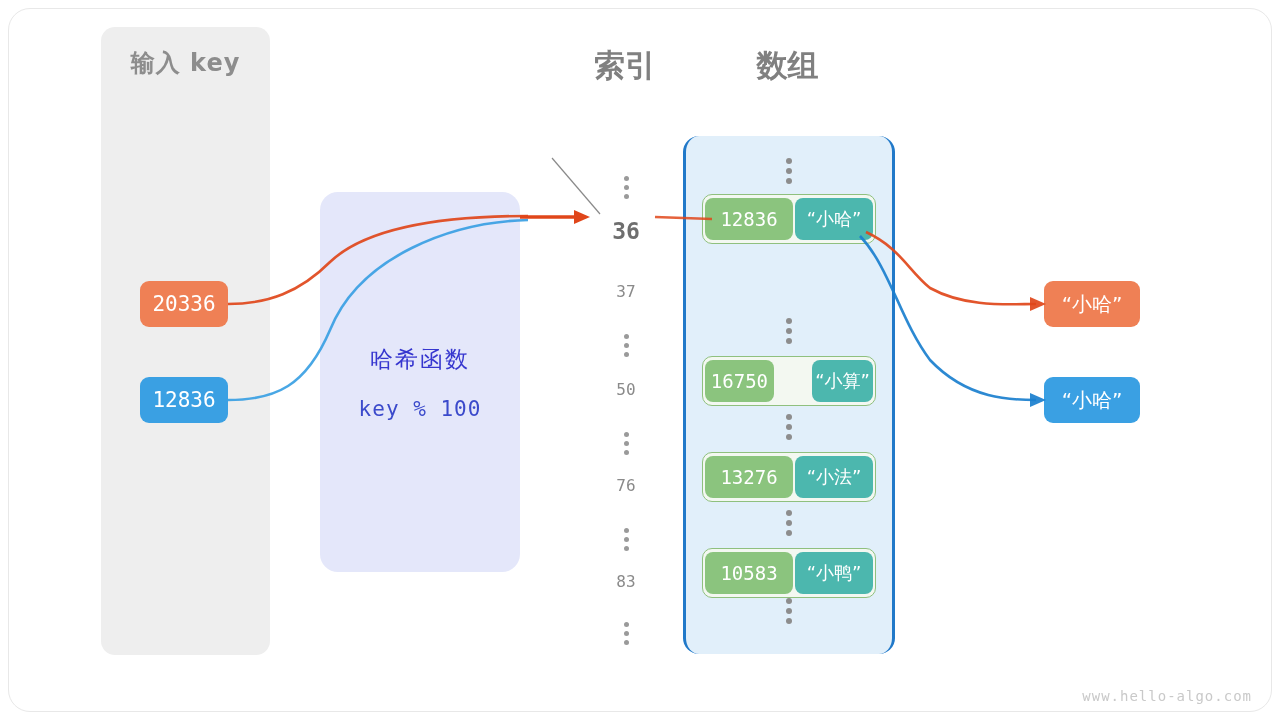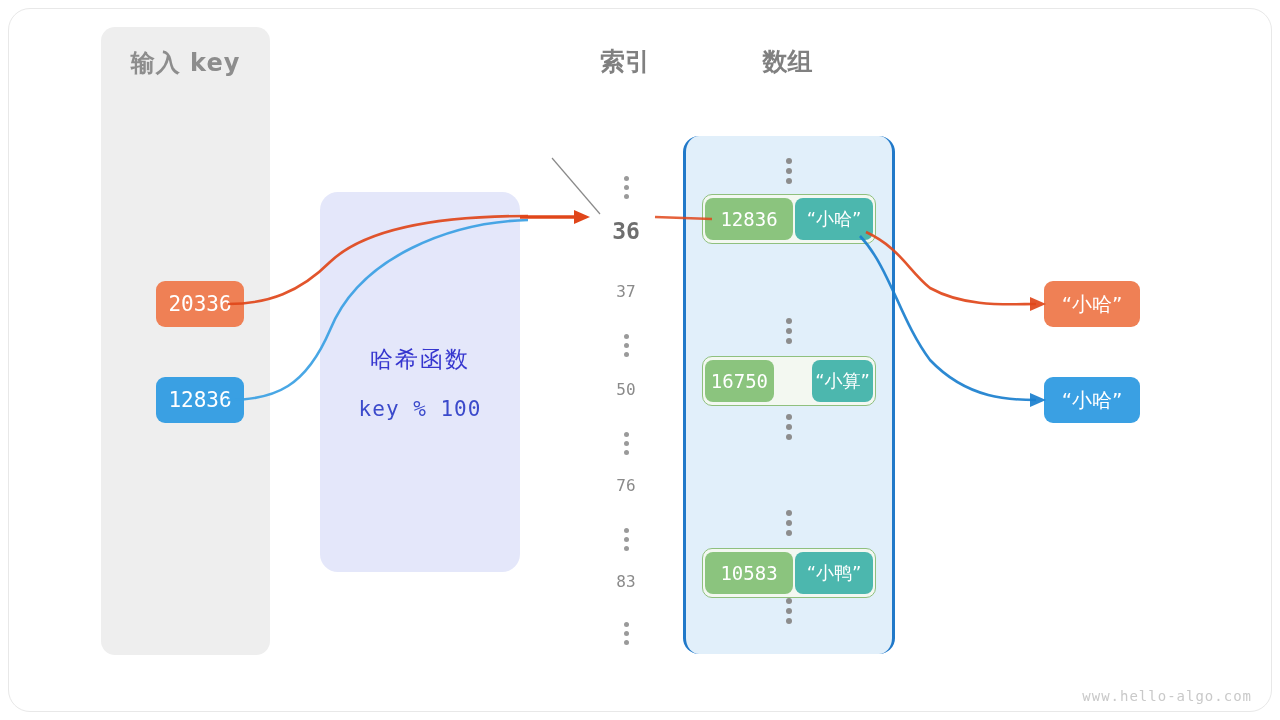--- a/index.html
+++ b/index.html
@@ -48,21 +48,21 @@
     font-size: 24px;
     font-weight: bold;
     color: #8d8d8d;
     letter-spacing: 1px;
     white-space: nowrap;
   }
 
   
   .col-heading {
     position: absolute;
-    font-size: 25px;
+    font-size: 31px;
     font-weight: bold;
     color: #808080;
     white-space: nowrap;
     text-align: center;
   }
   #heading-index { left: 570px; top: 45px; width: 110px; }
   #heading-array { left: 720px; top: 45px; width: 135px; }
 
   #kv-header {
     position: absolute;
@@ -108,21 +108,20 @@
   .key-pill {
     position: absolute;
     width: 88px; height: 46px;
     border-radius: 9px;
     display: flex;
     align-items: center;
     justify-content: center;
     font-family: "DejaVu Sans Mono", "Liberation Mono", monospace;
     font-size: 21px;
     color: #ffffff;
-    margin-left: 16px;
   }
   #key-a { left: 140px; top: 281px; background: #ef8055; }
   #key-b { left: 140px; top: 377px; background: #3aa0e3; }
 
   
   .out-pill {
     position: absolute;
     width: 96px; height: 46px;
     border-radius: 9px;
     display: flex;
@@ -348,20 +347,24 @@
         <i></i>
       </div>
       <div class="bucket" style="top: 58px;">
         <div class="cell-key">12836</div>
         <div class="cell-val">“小哈”</div>
       </div>
       <div class="bucket" style="top: 220px; gap: 36px;">
         <div class="cell-key">16750</div>
         <div class="cell-val">“小算”</div>
       </div>
+      <div class="bucket" style="top: 316px;">
+        <div class="cell-key">13276</div>
+        <div class="cell-val">“小法”</div>
+      </div>
       <div class="bucket" style="top: 412px;">
         <div class="cell-key">10583</div>
         <div class="cell-val">“小鸭”</div>
       </div>
     </div>
 
   <svg id="wires" viewBox="0 0 1280 720">
 
     <path d="M 228 304 C 268 304, 300 292, 330 262 C 368 226, 450 216, 528 216" fill="none" stroke="#e0461a" stroke-width="2.6" opacity="0.92"></path>
 

